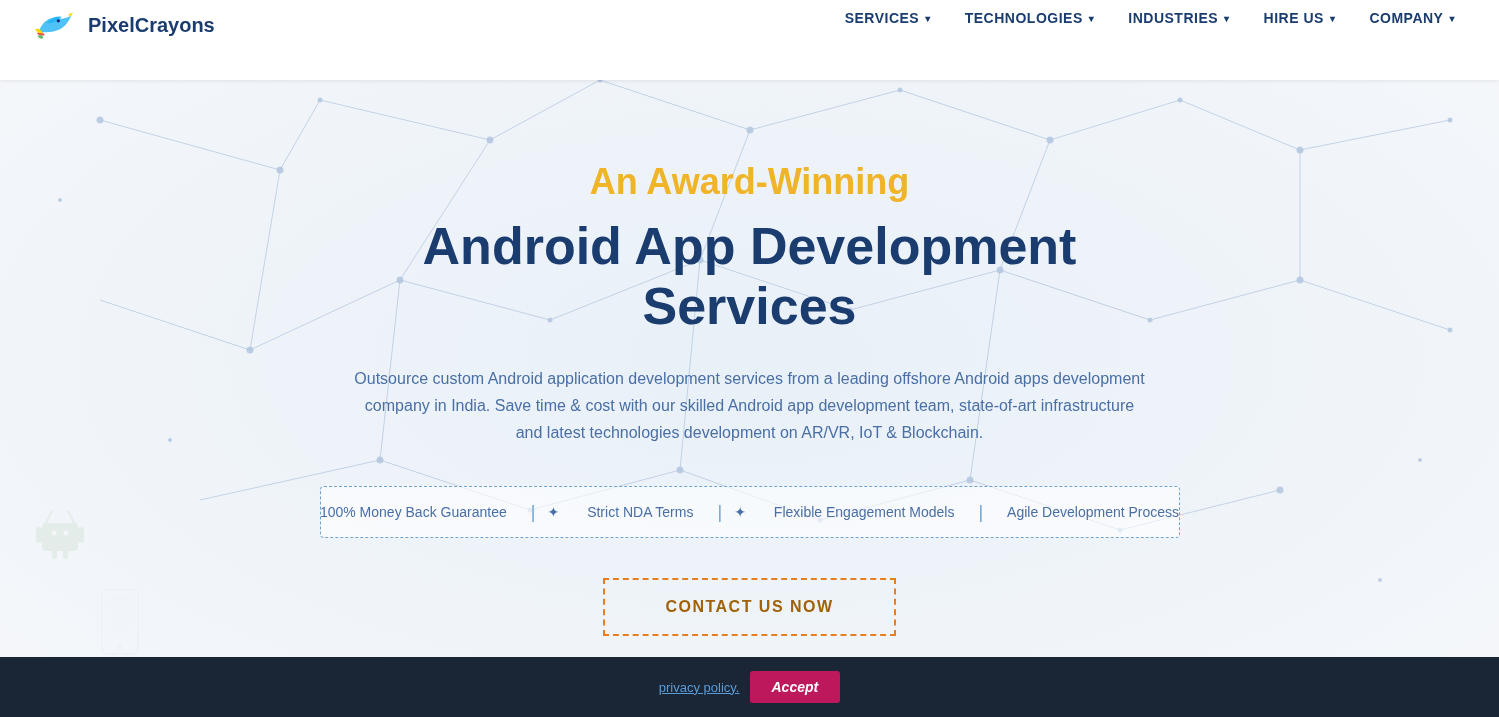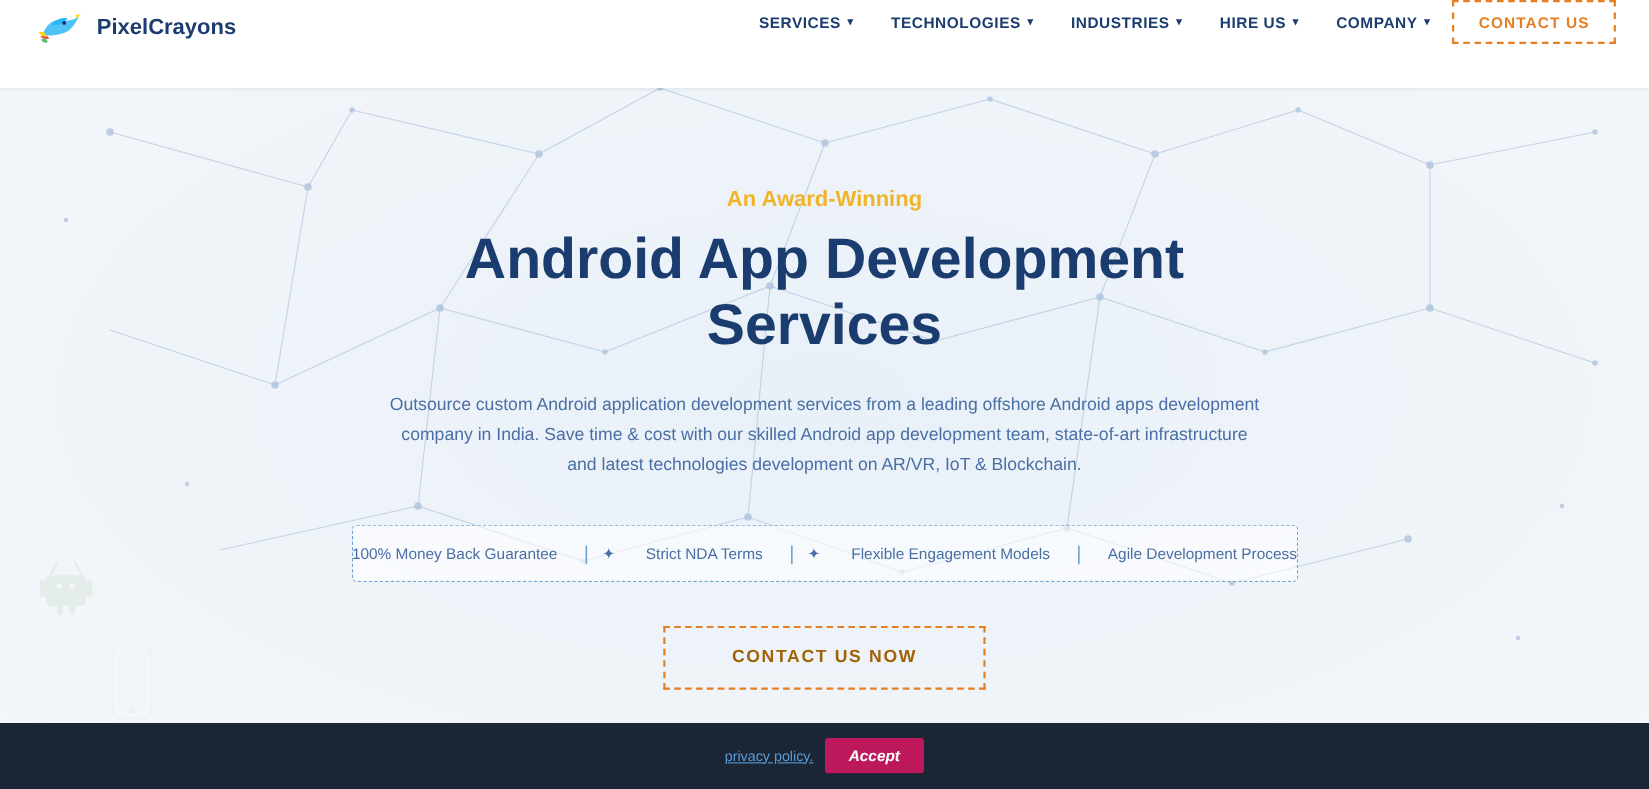--- a/index.html
+++ b/index.html
@@ -60,21 +60,21 @@
       font-size: 48px;
     }
 
     .hero-content {
       position: relative; z-index: 2;
       text-align: center;
       max-width: 900px;
       padding: 0 20px;
     }
     .hero-subtitle {
-      color: #f0b429; font-size: 20px; font-weight: 600;
+      color: #f0b429; font-size: 36px; font-weight: 600;
       margin-bottom: 14px;
     }
     .hero-title {
       color: #1a3c6e; font-size: 52px; font-weight: 800;
       line-height: 1.15;
       margin-bottom: 28px;
     }
     .hero-desc {
       color: #4a6fa5; font-size: 16px; line-height: 1.7;
       max-width: 800px; margin: 0 auto 40px;
@@ -178,21 +178,20 @@
       <span class="chevron">▾</span>
     </button>
     <button class="nav-item">
       <span>HIRE US</span>
       <span class="chevron">▾</span>
     </button>
     <button class="nav-item">
       <span>COMPANY</span>
       <span class="chevron">▾</span>
     </button>
-    <button class="contact-btn">CONTACT US</button>
   </div>
 </nav>
 
 <section class="hero">
 
   <svg class="network" xmlns="http://www.w3.org/2000/svg">
     <defs>
       <radialGradient id="bg" cx="50%" cy="50%" r="70%">
         <stop offset="0%" stop-color="#e8f0f8"></stop>
         <stop offset="100%" stop-color="#f5f7fa"></stop>

